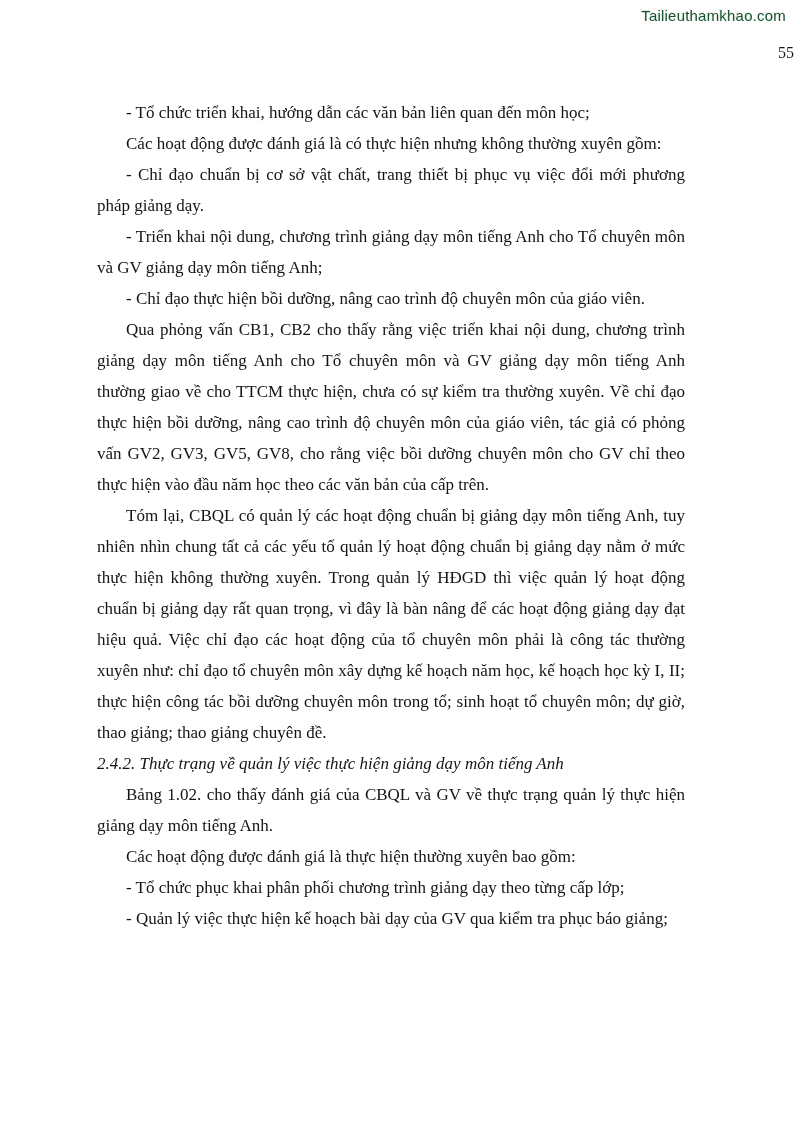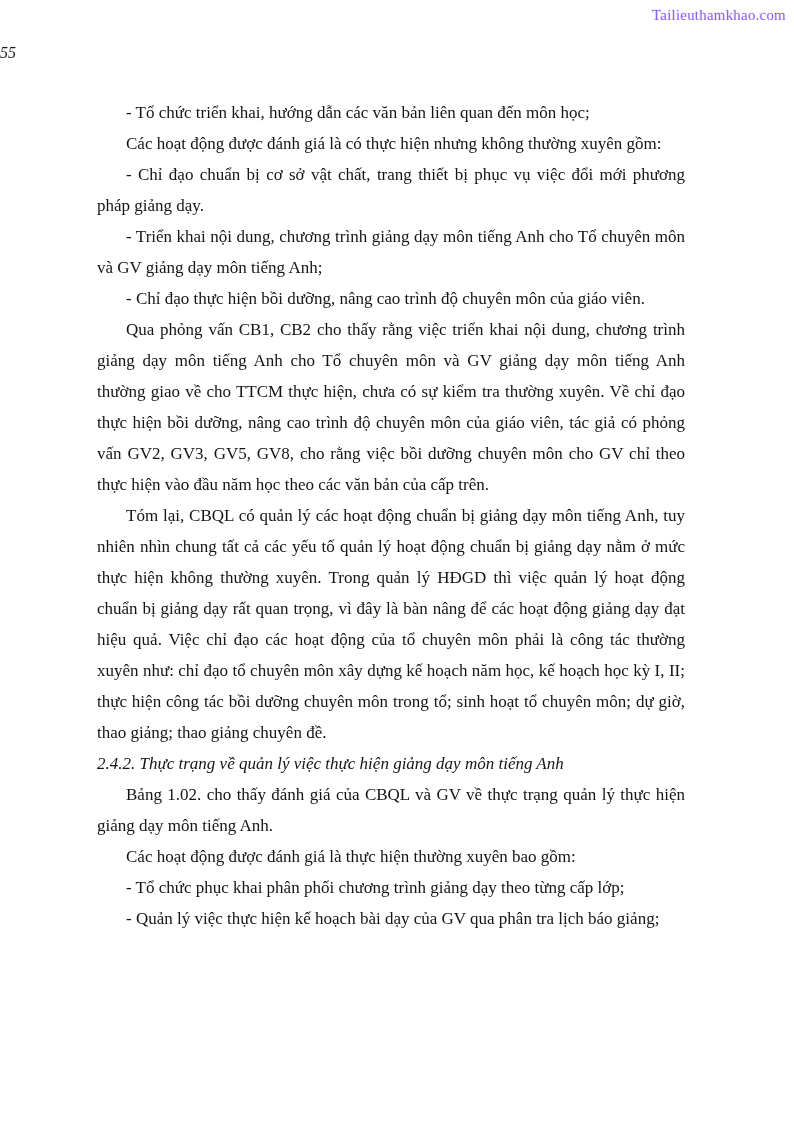--- a/index.html
+++ b/index.html
@@ -13,35 +13,34 @@
     height: 1123px;
     background: #ffffff;
     overflow: hidden;
     font-family: "Liberation Serif", "DejaVu Serif", serif;
     color: #111111;
   }
   .watermark {
     position: absolute;
     top: 7px;
     right: 8px;
-    font-family: Liberation Serif, serif;
+    font-family: Liberation Sans, sans-serif;
     font-size: 15px;
-    color: #8b5cf6;
+    color: #14532d;
     text-shadow: 1px 1px 0 #ffffff, -1px -1px 0 #e9e9e9;
     letter-spacing: 0.2px;
   }
   .page-number {
     position: absolute;
     top: 44px;
     left: 0;
     width: 100%;
-    text-align: left;
+    text-align: right;
     font-size: 16px;
     color: #1a1a1a;
-    font-style: italic;
   }
   .body-text {
     position: absolute;
     top: 97px;
     left: 97px;
     width: 588px;
   }
   .body-text p {
     margin: 0;
     padding: 0;
@@ -72,15 +71,15 @@
       <p class="indent">Các hoạt động được đánh giá là có thực hiện nhưng không thường xuyên gồm:</p>
       <p class="indent">- Chỉ đạo chuẩn bị cơ sở vật chất, trang thiết bị phục vụ việc đổi mới phương pháp giảng dạy.</p>
       <p class="indent">- Triển khai nội dung, chương trình giảng dạy môn tiếng Anh cho Tổ chuyên môn và GV giảng dạy môn tiếng Anh;</p>
       <p class="indent">- Chỉ đạo thực hiện bồi dưỡng, nâng cao trình độ chuyên môn của giáo viên.</p>
       <p class="indent">Qua phỏng vấn CB1, CB2 cho thấy rằng việc triển khai nội dung, chương trình giảng dạy môn tiếng Anh cho Tổ chuyên môn và GV giảng dạy môn tiếng Anh thường giao về cho TTCM thực hiện, chưa có sự kiểm tra thường xuyên. Về chỉ đạo thực hiện bồi dưỡng, nâng cao trình độ chuyên môn của giáo viên, tác giả có phỏng vấn GV2, GV3, GV5, GV8, cho rằng việc bồi dưỡng chuyên môn cho GV chỉ theo thực hiện vào đầu năm học theo các văn bản của cấp trên.</p>
       <p class="indent">Tóm lại, CBQL có quản lý các hoạt động chuẩn bị giảng dạy môn tiếng Anh, tuy nhiên nhìn chung tất cả các yếu tố quản lý hoạt động chuẩn bị giảng dạy nằm ở mức thực hiện không thường xuyên. Trong quản lý HĐGD thì việc quản lý hoạt động chuẩn bị giảng dạy rất quan trọng, vì đây là bàn nâng để các hoạt động giảng dạy đạt hiệu quả.  Việc chỉ đạo các hoạt động của tổ chuyên môn phải là công tác thường xuyên như: chỉ đạo tổ chuyên môn xây dựng kế hoạch năm học, kế hoạch học kỳ I, II; thực hiện công tác bồi dưỡng chuyên môn trong tổ; sinh hoạt tổ chuyên môn; dự giờ, thao giảng; thao giảng chuyên đề.</p>
       <p class="heading">2.4.2. Thực trạng về quản lý việc thực hiện giảng dạy môn tiếng Anh</p>
       <p class="indent">Bảng 1.02. cho thấy đánh giá của CBQL và GV về thực trạng quản lý thực hiện giảng dạy môn tiếng Anh.</p>
       <p class="indent">Các hoạt động được đánh giá là thực hiện thường xuyên bao gồm:</p>
       <p class="indent">- Tổ chức phục khai phân phối chương trình giảng dạy theo từng cấp lớp;</p>
-      <p class="indent">- Quản lý việc thực hiện kế hoạch bài dạy của GV qua phân tra lịch báo giảng;</p>
+      <p class="indent">- Quản lý việc thực hiện kế hoạch bài dạy của GV qua kiểm tra phục báo giảng;</p>
     </main>
 </div>
 
 </body></html>

